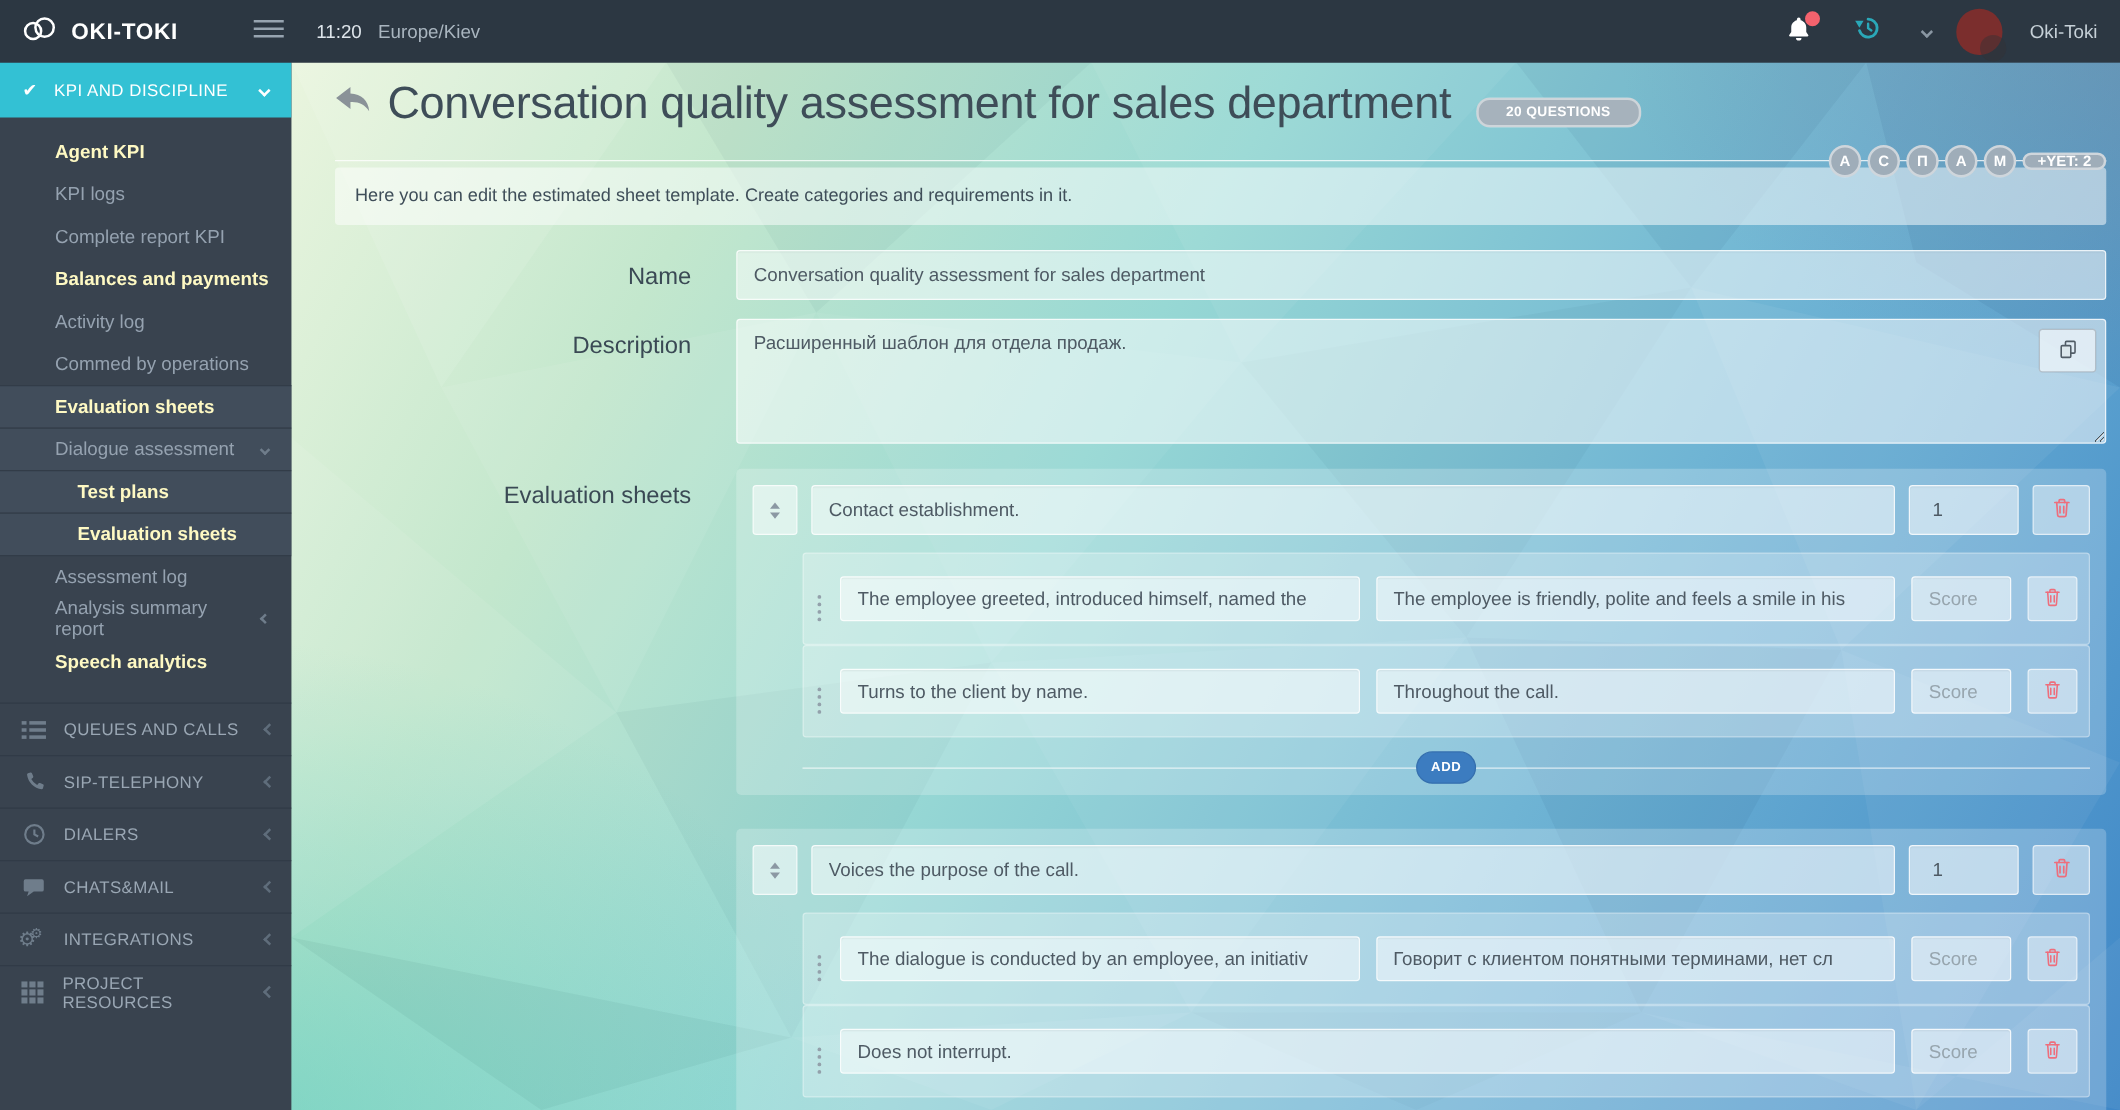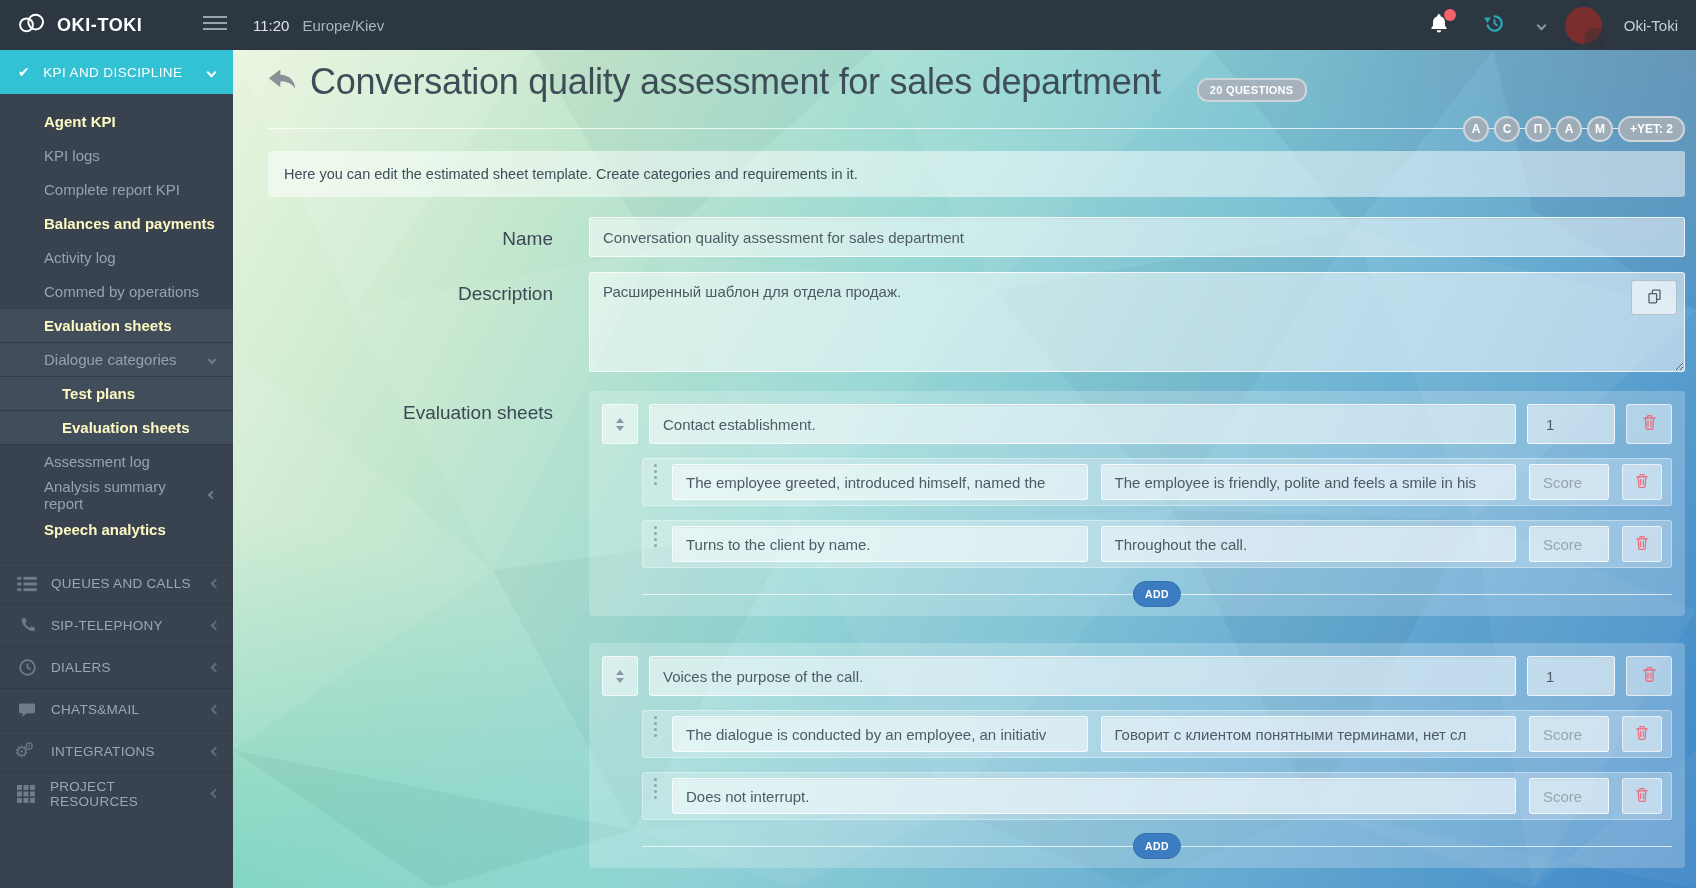--- a/index.html
+++ b/index.html
@@ -72,39 +72,39 @@
       radial-gradient(ellipse 900px 700px at -5% 105%, rgba(62,196,185,.55), rgba(62,196,185,0) 60%),
       radial-gradient(ellipse 800px 520px at 105% -5%, rgba(124,144,164,.5), rgba(124,144,164,0) 60%),
       linear-gradient(118deg,#eaf5de 0%,#c3e7cd 20%,#97d8d4 42%,#6fb4d4 68%,#3f87c7 100%); }
   .bg-tris { position:absolute; inset:0; width:100%; height:100%; }
   .content { position:relative; padding:8px 11px 0 35px; }
 
   .title-row { display:flex; align-items:center; gap:12px; height:48px; }
   .back-btn { background:none; border:none; cursor:pointer; display:flex; padding:0; }
   h1.page-title { font-size:36px; font-weight:300; color:#3e4d58; white-space:nowrap;
     letter-spacing:-.3px; }
-  .q-badge { margin-left:24px; align-self:flex-end; margin-bottom:4px;
+  .q-badge { margin-left:8px; align-self:flex-end; margin-bottom:4px;
     background:#a6b2bc; color:#fff; font-size:11px; font-weight:bold;
-    padding:4px 11px; border-radius:11px; border:2px solid rgba(255,255,255,.45);
+    padding:4px 22px; border-radius:11px; border:2px solid rgba(255,255,255,.45);
     letter-spacing:.3px; white-space:nowrap;text-align:right; }
 
   .rule-row { position:relative; margin-top:22px;
     border-top:1px solid rgba(255,255,255,.78); }
   .badge-strip { position:absolute; right:0; top:-13px; display:flex;
     align-items:center; gap:5px; }
   .u-badge { width:26px; height:26px; border-radius:50%; background:#9fadb9;
     border:2px solid rgba(255,255,255,.5); color:#fff; font-size:12px;
     font-weight:bold; display:flex; align-items:center; justify-content:center;
     cursor:pointer; }
-  .more-badge { height:26px; border-radius:13px; background:#9fadb9;
+  .more-badge { height:14px; border-radius:13px; background:#9fadb9;
     border:2px solid rgba(255,255,255,.5); color:#fff; font-size:12px;
     font-weight:bold; display:flex; align-items:center; padding:0 10px;
     cursor:pointer; white-space:nowrap; }
 
-  .alert { margin-top:22px; background:rgba(255,255,255,.5); border-radius:3px;
+  .alert { margin-top:5px; background:rgba(255,255,255,.5); border-radius:3px;
     padding:15px 16px; font-size:14.5px; color:#3f4e59; }
 
   .form { margin-top:20px; }
   .fgroup { display:grid; grid-template-columns:285px 1fr; column-gap:36px;
     margin-bottom:15px; align-items:start; }
   .flabel { text-align:right; padding-top:11px; font-size:19px; color:#3a4954; }
 
   .inp { background:rgba(255,255,255,.52); border:1px solid rgba(255,255,255,.75);
     border-radius:3px; font-family:"Liberation Sans",sans-serif; font-size:15px;
     color:#4e5a64; padding:0 13px; outline:none;
@@ -134,22 +134,22 @@
     border-right:4px solid transparent; border-top:5px solid #8b98a3; }
   .cat-title { flex:1; height:40px; }
   .cat-weight { width:88px; height:40px; padding:0 18px; }
   .trash-btn { width:46px; height:40px; background:rgba(255,255,255,.42);
     border:1px solid rgba(255,255,255,.6); border-radius:3px; color:#ee6e7c;
     display:flex; align-items:center; justify-content:center; cursor:pointer; }
   .trash-btn.sm { width:40px; height:36px; }
 
   .req-list { margin:14px 0 0 40px; }
   .req-card { background:rgba(255,255,255,.25); border:1px solid rgba(255,255,255,.35);
-    border-radius:3px; padding:5px 9px; display:flex; align-items:flex-start; gap:13px;
-    margin-bottom:14px; }
+    border-radius:3px; padding:18px 9px; display:flex; align-items:flex-end; gap:13px;
+    }
   .dots { display:flex; flex-direction:column; gap:3px; cursor:grab; padding:0 2px; }
   .dots i { width:3px; height:3px; border-radius:50%; background:#93a1ab; display:block; }
   .req-name, .req-desc { flex:1; height:36px; }
   .req-score { width:80px; height:36px; }
 
   .add-row { position:relative; margin-top:12px; height:24px; }
   .add-line { position:absolute; left:0; right:0; top:50%;
     border-top:1px solid rgba(255,255,255,.7); }
   .add-btn { position:absolute; left:50%; top:50%; transform:translate(-50%,-50%);
     background:#3c7cc0; border:1px solid #356fae; color:#fff; font-size:10.5px;
@@ -225,21 +225,21 @@
       <div class="kpi-item">
         <span>Activity log</span>
       </div>
       <div class="kpi-item">
         <span>Commed by operations</span>
       </div>
       <div class="kpi-item bold hl">
         <span>Evaluation sheets</span>
       </div>
       <div class="kpi-item hl">
-        <span>Dialogue categories</span>
+        <span>Dialogue assessment</span>
         <span class="chv down"></span>
       </div>
       <div class="kpi-item bold hl ind">
         <span>Test plans</span>
       </div>
       <div class="kpi-item bold hl ind">
         <span>Evaluation sheets</span>
       </div>
       <div class="kpi-item">
         <span>Assessment log</span>

